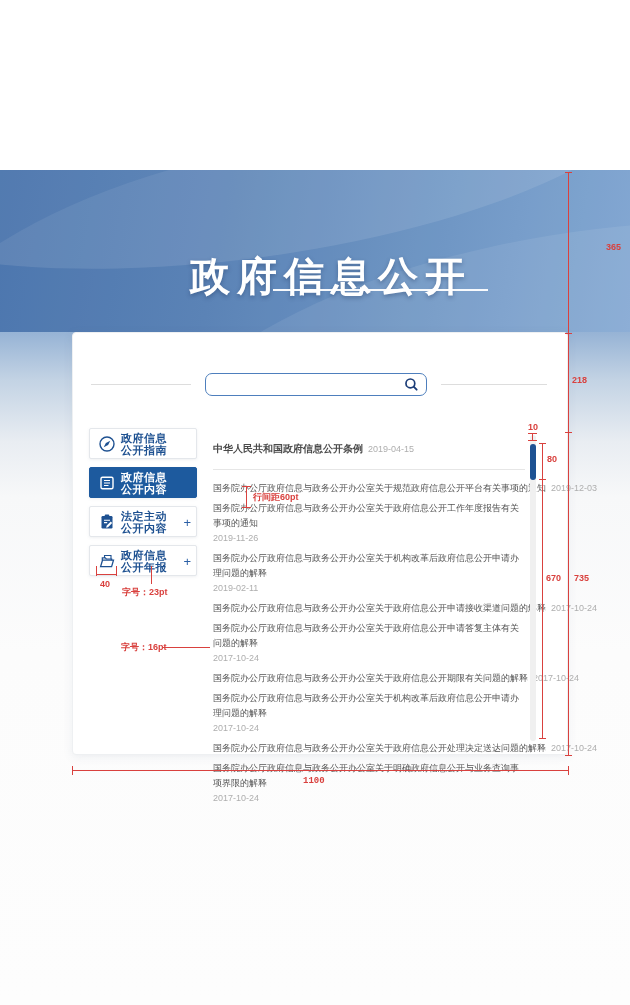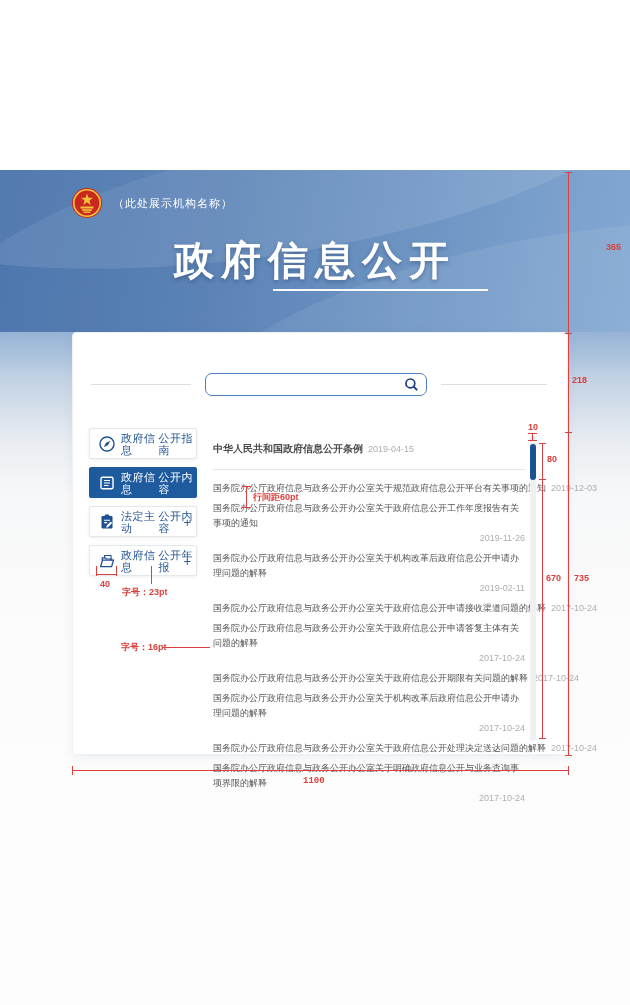--- a/index.html
+++ b/index.html
@@ -11,21 +11,21 @@
   .banner{position:absolute;left:0;top:170px;width:630px;height:162px;
     background:linear-gradient(100deg,#3f6ca8 0%,#4f7ab1 35%,#6690c1 70%,#7ba2d0 100%);
     overflow:hidden;}
   .wave{position:absolute;border-radius:50%;}
   .w1{left:-220px;top:-210px;width:900px;height:300px;background:rgba(255,255,255,.10);transform:rotate(-7deg);}
   .w2{left:-100px;top:-40px;width:1000px;height:420px;background:rgba(255,255,255,.07);transform:rotate(-5deg);}
   .w3{left:150px;top:60px;width:900px;height:360px;background:rgba(255,255,255,.08);transform:rotate(-8deg);}
   .brand{position:absolute;left:71px;top:17px;display:flex;align-items:center;}
   .emblem{width:32px;height:32px;display:inline-block;}
   .org{margin-left:10px;color:#fff;font-size:11px;letter-spacing:1px;}
-  .big-title{position:absolute;left:50%;top:63px;transform:translateX(-50%);margin:0;
+  .big-title{position:absolute;left:50%;top:63px;transform:translateX(-50%);margin:16px;
     color:#fff;font-size:40px;font-weight:700;letter-spacing:7px;white-space:nowrap;
     text-shadow:0 2px 4px rgba(20,40,80,.35);}
   .title-underline{position:absolute;left:273px;top:119px;width:215px;height:2px;background:#fff;opacity:.95;}
 
   
   .bg-fade{position:absolute;left:0;top:332px;width:630px;height:673px;
     background:linear-gradient(180deg,#96b3d5 0px,#c3d3e4 48px,#e9edf2 110px,#f7f8f9 165px,#fcfcfc 320px,#fdfdfd 100%);}
 
   
   .card{position:absolute;left:72px;top:332px;width:496px;height:423px;background:#fff;
@@ -40,33 +40,33 @@
   .mag{width:15px;height:15px;margin-right:7px;cursor:pointer;flex:0 0 auto;}
 
   
   .sidebar{position:absolute;left:16px;top:95px;width:108px;display:flex;flex-direction:column;gap:8px;}
   .side-item{position:relative;height:31px;background:#fff;border:1px solid #e4e7eb;border-radius:2px;
     box-shadow:0 1px 3px rgba(120,130,150,.12);display:flex;align-items:center;cursor:pointer;
     color:#1e5191;}
   .side-item.active{background:#1d5a9e;border-color:#1d5a9e;color:#fff;}
   .s-icon{width:18px;height:18px;margin:0 5px 0 8px;flex:0 0 auto;}
   .s-icon svg{width:18px;height:18px;display:block;}
-  .s-label{display:flex;flex-direction:row;font-size:11px;font-weight:400;line-height:12px;letter-spacing:.5px;}
+  .s-label{display:flex;flex-direction:column;font-size:11px;font-weight:700;line-height:12px;letter-spacing:.5px;text-align:center;}
   .plus{position:absolute;right:5px;top:50%;transform:translateY(-50%);font-size:13px;font-weight:400;color:#2a5fa5;cursor:pointer;}
 
   
   .list{position:absolute;left:140px;top:100px;width:312px;}
   .featured{font-size:10px;color:#4a4a4a;font-weight:600;padding-top:9px;cursor:pointer;white-space:nowrap;}
   .featured .d{font-weight:400;}
   .list hr{border:none;border-top:1px solid #e6e6e6;margin:13px 0 11px 0;}
   .row{font-size:9px;color:#555;line-height:15px;margin-bottom:5px;cursor:pointer;}
   .row .t{letter-spacing:0;}
   .row.oneline{white-space:nowrap;}
   .d{color:#aeaeae;margin-left:5px;font-size:9px;}
-  .row.twoline .d{display:block;margin-left:0;text-align:right;}
+  .row.twoline .d{display:block;margin-left:0;}
 
   
   .track{position:absolute;left:457px;top:102px;width:6px;height:306px;background:#f0f0f0;border-radius:3px;}
   .thumb{position:absolute;left:0;top:9px;width:6px;height:36px;background:#1d5192;border-radius:3px;cursor:pointer;}
 
   
   .anno{position:absolute;color:#d9413e;font-size:9px;font-weight:600;line-height:1;white-space:nowrap;}
   .vline{position:absolute;width:1px;background:#d9413e;}
   .vline .tick{position:absolute;left:-3px;width:7px;height:1px;background:#d9413e;}
   .hline{position:absolute;height:1px;background:#d9413e;}
@@ -85,33 +85,20 @@
 </style>
 </head>
 <body>
 
 <div class="page">
 
   <div class="banner">
     <div class="wave w1"></div>
     <div class="wave w2"></div>
     <div class="wave w3"></div>
-    <div class="brand">
-      <span class="emblem">
-        <svg viewBox="0 0 32 32">
-          <circle cx="16" cy="16" r="15" fill="#c8281e"></circle>
-          <circle cx="16" cy="16" r="13.2" fill="none" stroke="#f2c23c" stroke-width="1.6"></circle>
-          <path d="M16 6.5l1.5 4.3h4.5l-3.6 2.7 1.3 4.4-3.7-2.7-3.7 2.7 1.3-4.4-3.6-2.7h4.5z" fill="#f2c23c"></path>
-          <rect x="9.5" y="19.5" width="13" height="2" fill="#f2c23c"></rect>
-          <rect x="11" y="22.2" width="10" height="1.6" fill="#f2c23c"></rect>
-          <rect x="12.5" y="24.5" width="7" height="1.4" fill="#f2c23c"></rect>
-        </svg>
-      </span>
-      <span class="org">（此处展示机构名称）</span>
-    </div>
     <h1 class="big-title">政府信息公开</h1>
     <div class="title-underline"></div>
   </div>
 
   <div class="bg-fade"></div>
 
   <div class="card">
     <div class="divider-line dl-left"></div>
     <div class="search-box">
       <input value="" placeholder="" style="">

